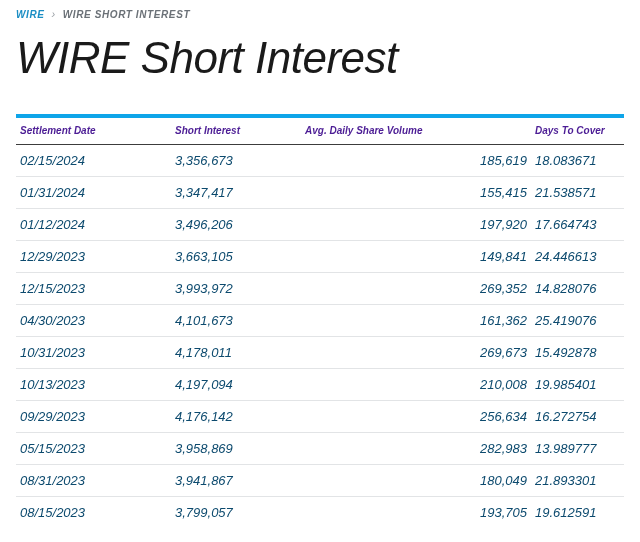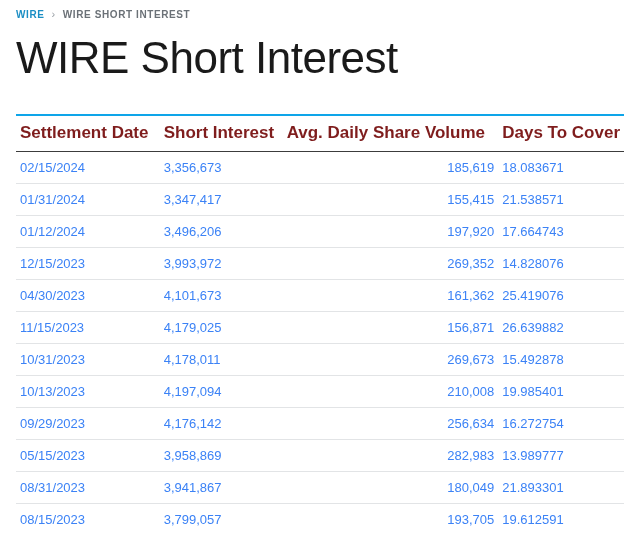--- a/index.html
+++ b/index.html
@@ -11,20 +11,21 @@
     background: #ffffff;
     font-family: "Liberation Sans", sans-serif;
     color: #222222;
     overflow: hidden;
   }
   .page {
     width: 640px;
     height: 542px;
     padding: 0 16px;
     position: relative;
+    font-style: italic;
   }
   
   .breadcrumb {
     display: flex;
     align-items: center;
     gap: 7px;
     padding-top: 8px;
     font-size: 10px;
     letter-spacing: 0.6px;
     font-weight: bold;
@@ -55,32 +56,32 @@
   .table-wrap {
     margin-top: 32px;
   }
   table.data {
     width: 100%;
     border-collapse: collapse;
     font-size: 13px;
   }
   table.data thead th {
     text-align: left;
-    font-size: 17px;
+    font-size: 10px;
     font-weight: bold;
-    color: #7f1d1d;
+    color: #4c1d95;
     padding: 7px 4px 8px 4px;
-    border-top: 2px solid #0ea5e9;
+    border-top: 4px solid #0ea5e9;
     border-bottom: 1px solid #3c3c3c;
     white-space: nowrap;
   }
   table.data tbody td {
     padding: 8px 4px 8px 4px;
     border-bottom: 1px solid #e2e4e6;
-    color: #3b82f6;
+    color: #0c4a6e;
     font-size: 13px;
     white-space: nowrap;
   }
   table.data tbody tr:last-child td {
     border-bottom: none;
   }
   
   .col-date   { width: 155px; }
   .col-si     { width: 130px; margin-left: 36px; }
   .col-vol    { width: 230px; text-align: right; }
@@ -122,36 +123,36 @@
             <td class="col-vol">155,415</td>
             <td class="col-dtc">21.538571</td>
           </tr>
           <tr>
             <td class="col-date">01/12/2024</td>
             <td class="col-si">3,496,206</td>
             <td class="col-vol">197,920</td>
             <td class="col-dtc">17.664743</td>
           </tr>
           <tr>
+            <td class="col-date">12/29/2023</td>
+            <td class="col-si">3,663,105</td>
+            <td class="col-vol">149,841</td>
+            <td class="col-dtc">24.446613</td>
+          </tr>
+          <tr>
             <td class="col-date">12/15/2023</td>
             <td class="col-si">3,993,972</td>
             <td class="col-vol">269,352</td>
             <td class="col-dtc">14.828076</td>
           </tr>
           <tr>
             <td class="col-date">04/30/2023</td>
             <td class="col-si">4,101,673</td>
             <td class="col-vol">161,362</td>
             <td class="col-dtc">25.419076</td>
-          </tr>
-          <tr>
-            <td class="col-date">11/15/2023</td>
-            <td class="col-si">4,179,025</td>
-            <td class="col-vol">156,871</td>
-            <td class="col-dtc">26.639882</td>
           </tr>
           <tr>
             <td class="col-date">10/31/2023</td>
             <td class="col-si">4,178,011</td>
             <td class="col-vol">269,673</td>
             <td class="col-dtc">15.492878</td>
           </tr>
           <tr>
             <td class="col-date">10/13/2023</td>
             <td class="col-si">4,197,094</td>

